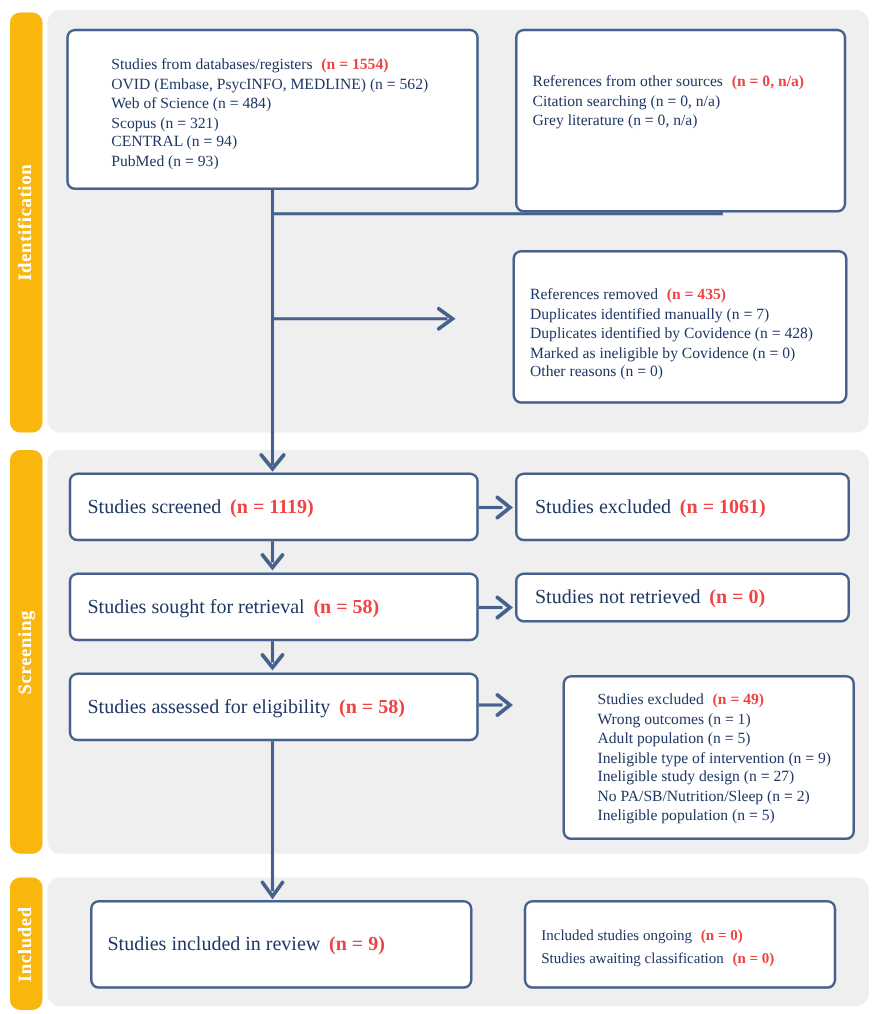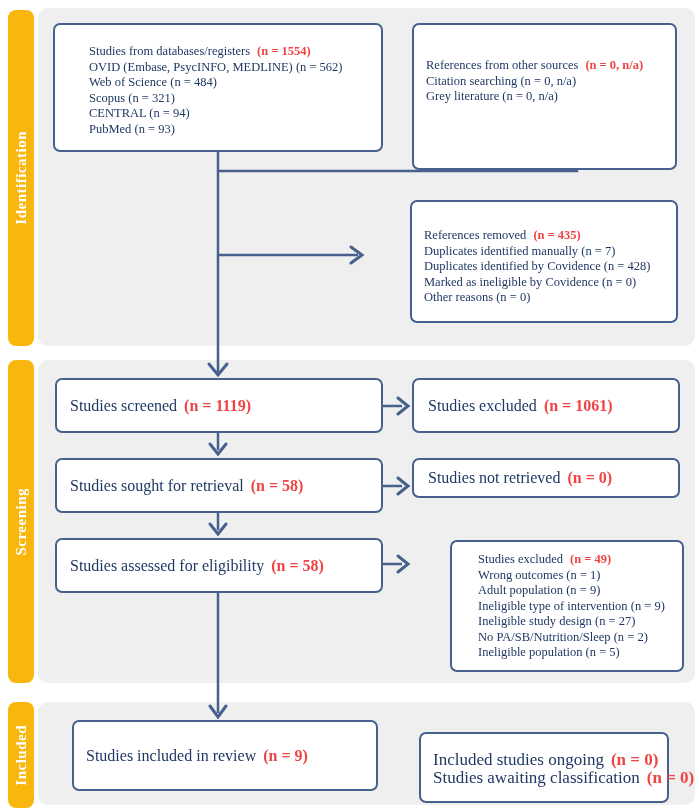--- a/index.html
+++ b/index.html
@@ -138,33 +138,33 @@
   <div class="box single" style="left:55px; top:538px; width:328px; height:55px; padding-left:13px;">
     <span>Studies assessed for eligibility</span>
       <span class="green gap">(n = 58)</span>
   </div>
 
   <div class="box lines" style="left:413px; top:540px; width:234px; height:132px; padding:10px 4px 0 26px;margin-left:37px;">
     <div class="title-line">
       <span>Studies excluded</span><span class="green gap">(n = 49)</span>
     </div>
     <div>Wrong outcomes (n = 1)</div>
-    <div>Adult population (n = 9)</div>
+    <div>Adult population (n = 5)</div>
     <div>Ineligible type of intervention (n = 9)</div>
     <div>Ineligible study design (n = 27)</div>
     <div>No PA/SB/Nutrition/Sleep (n = 2)</div>
     <div>Ineligible population (n = 5)</div>
   </div>
 
   <div class="box single" style="left:72px; top:720px; width:306px; height:71px; padding-left:12px;">
     <span>Studies included in review</span>
       <span class="green gap">(n = 9)</span>
   </div>
 
-  <div class="box lines" style="left:419px; top:720px; width:250px; height:71px; padding:17px 4px 0 12px; font-size:17px; line-height:18px;margin-top:12px;">
+  <div class="box lines" style="left:419px; top:720px; width:250px; height:71px; padding:17px 4px 0 12px; font-size:12px; line-height:18px;">
     <div class="title-line">
       <span>Included studies ongoing</span><span class="green gap">(n = 0)</span>
     </div>
     <div class="title-line">
       <span>Studies awaiting classification</span><span class="green gap">(n = 0)</span>
     </div>
   </div>
 
 </div>
 

